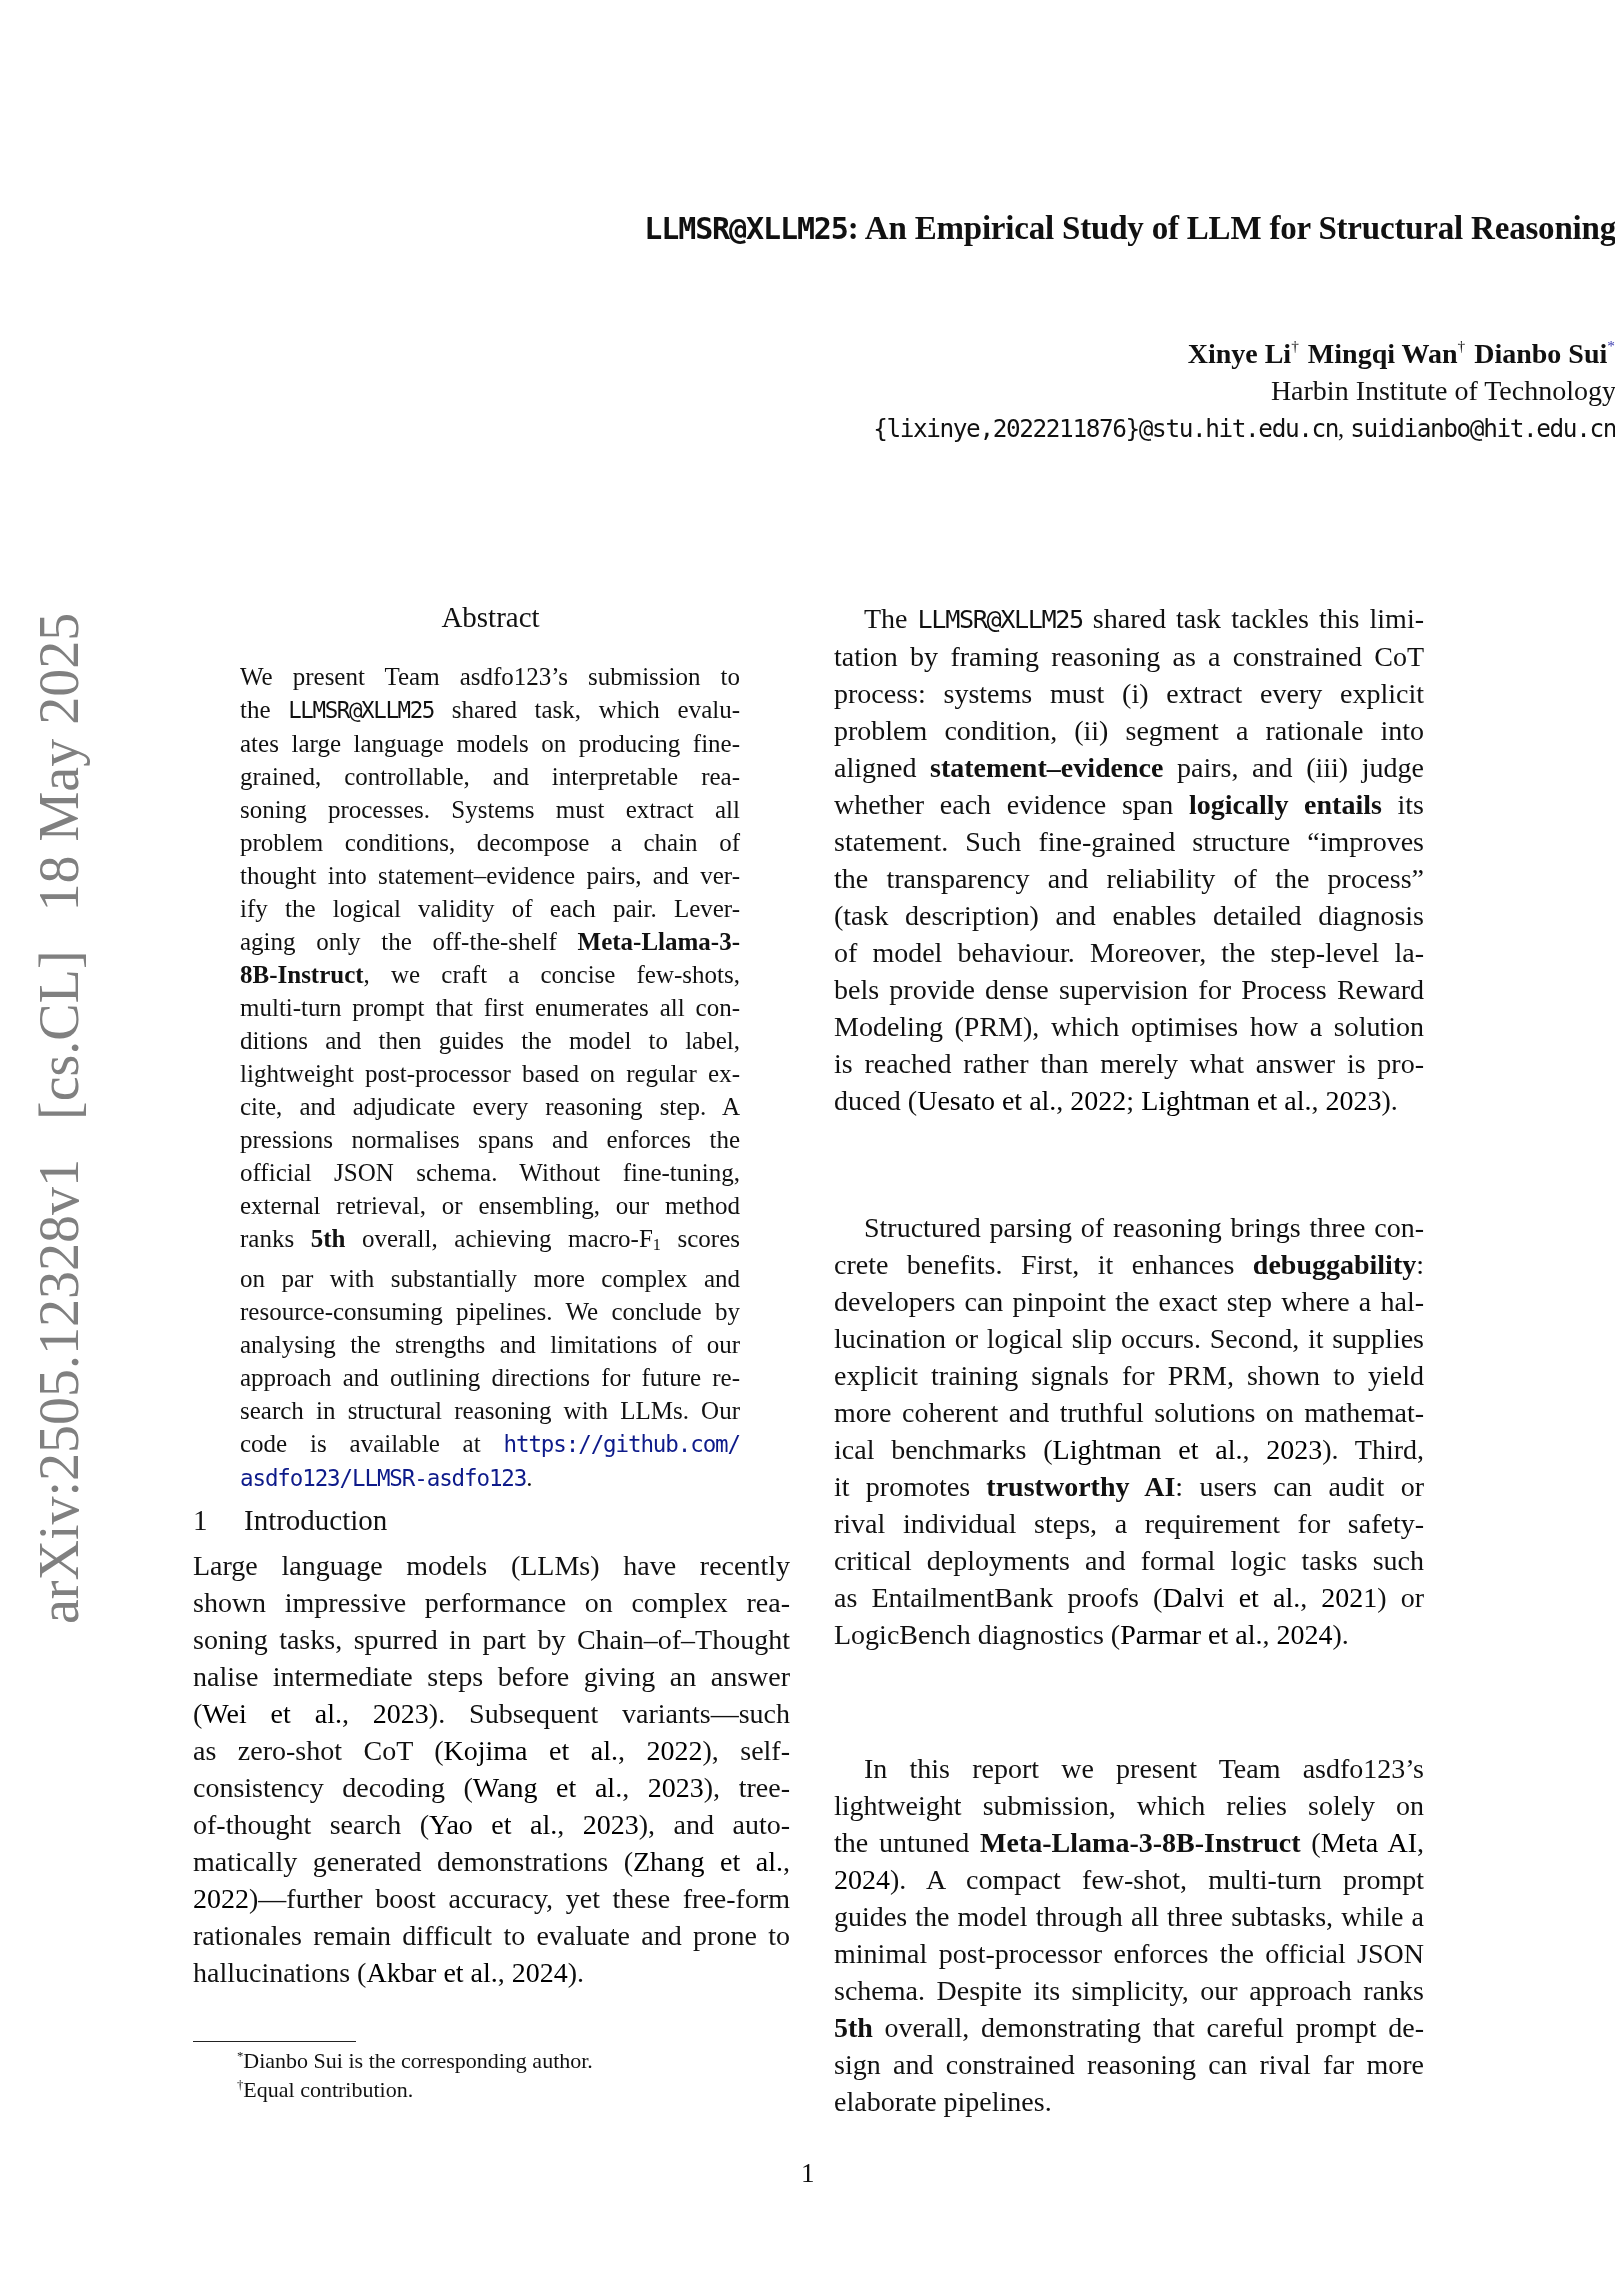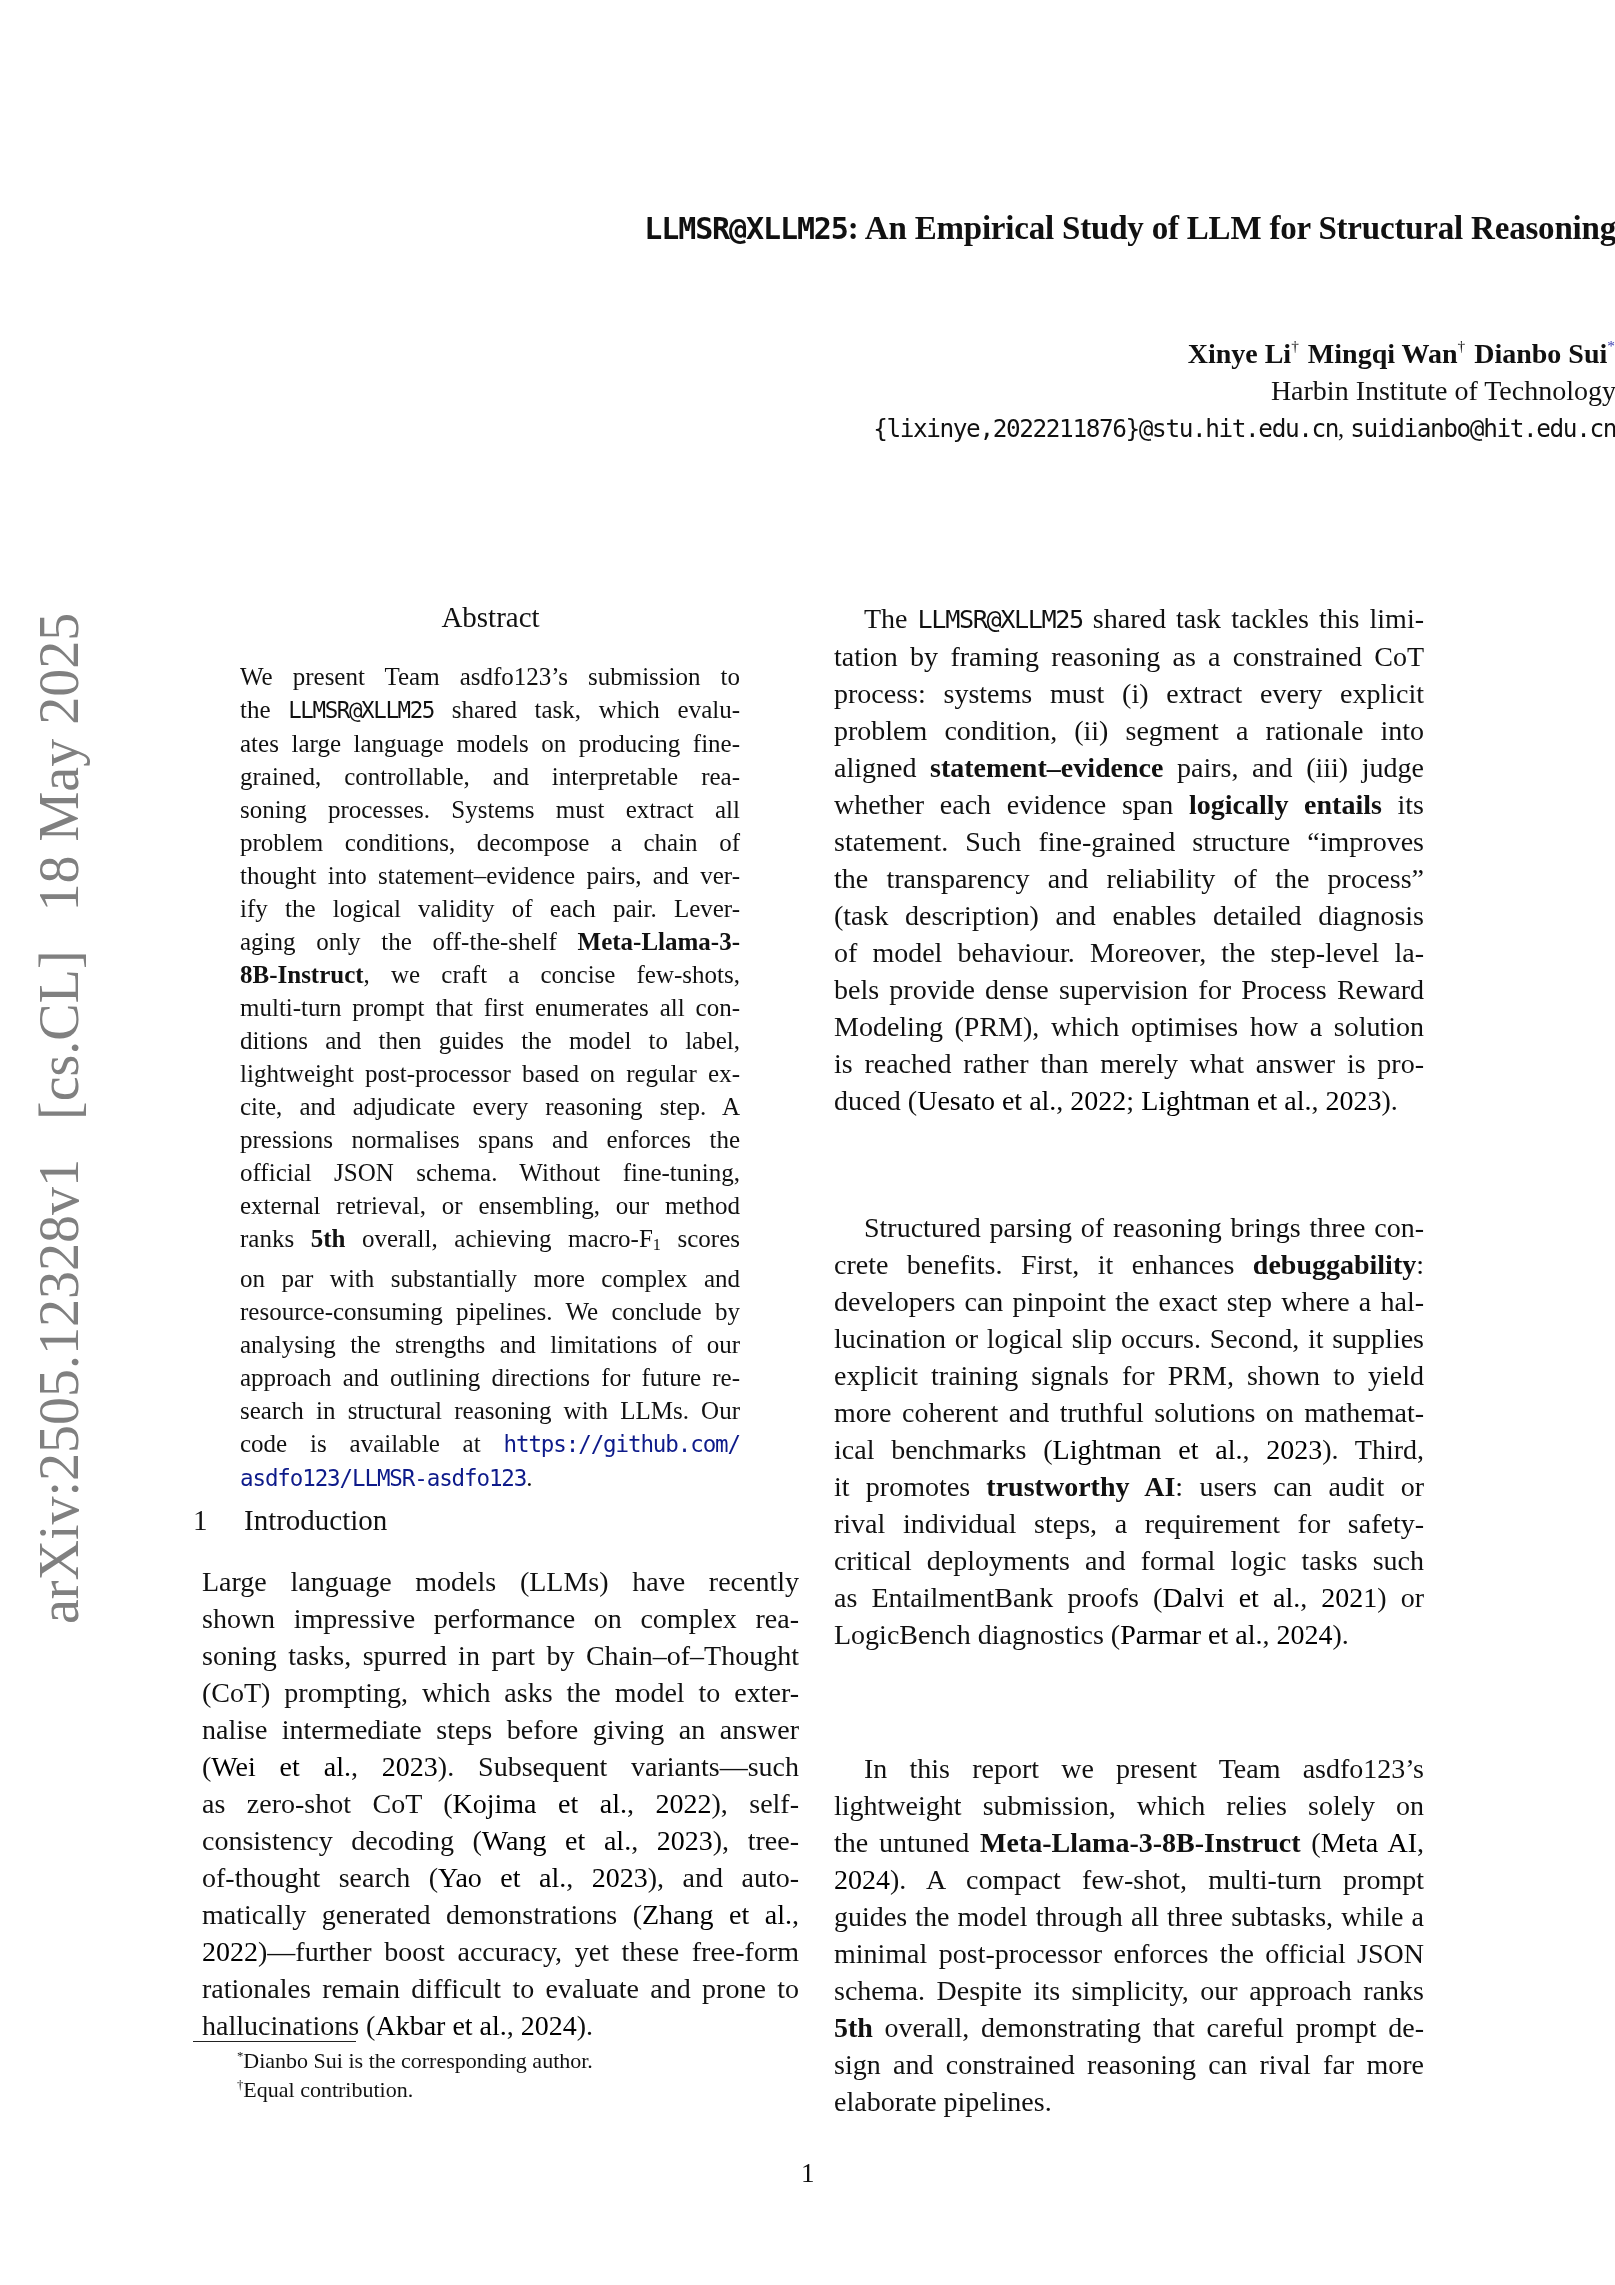--- a/index.html
+++ b/index.html
@@ -22,21 +22,21 @@
   .col-heading { font-weight: normal; font-size: 29px; }
   #abstract-heading { left: 192px; width: 597px; text-align: center; top: 601px; }
   #intro-heading { left: 193px; top: 1504px; }
   #intro-heading .num { display: inline-block; width: 51px; }
 
   .para { position: absolute; }
   .line { display: block; white-space: nowrap; text-align: justify; text-align-last: justify; }
   .line.last { text-align-last: left; }
   .abstract { left: 240px; width: 500px; top: 660px; font-size: 25px; line-height: 33px; }
   .body { font-size: 28px; line-height: 37px; }
-  .left-col { left: 202px; width: 597px; margin-top: 16px; }
+  .left-col { left: 193px; width: 597px; }
   .right-col { left: 834px; width: 590px; }
   .mono { font-family: "DejaVu Sans Mono", monospace; letter-spacing: -1.4px; font-size: 0.9em; }
   .mono-link { font-family: "DejaVu Sans Mono", monospace; color: #0d1a8a; letter-spacing: -1.1px; font-size: 0.9em; }
   .link { color: #000000; }
   .b { font-weight: bold; }
   .i { }
   .sub { font-size: 0.65em; vertical-align: -0.2em; }
 
   #footnote-rule { left: 193px; top: 2041px; width: 163px; height: 0; border-top: 1.4px solid #222; }
   .footnote { left: 237px; font-size: 22px; }
@@ -99,21 +99,20 @@
     <span class="line last"><span class="mono-link">asdfo123/LLMSR-asdfo123</span><span>.</span></span>
   </div>
 
 <div id="intro-heading" class="abs col-heading">
   <span class="num">1</span><span>Introduction</span>
 </div>
 <div class="para body left-col" style="top:1547px">
     <span class="line"><span>Large language models (LLMs) have recently</span></span>
     <span class="line"><span>shown impressive performance on complex rea-</span></span>
     <span class="line"><span>soning tasks, spurred in part by </span><span class="i">Chain–of–Thought</span></span>
-    <span class="line"><span>(CoT) prompting, which asks the model to exter-</span></span>
     <span class="line"><span>nalise intermediate steps before giving an answer</span></span>
     <span class="line"><span>(</span><span class="link">Wei et al.</span><span>, </span><span class="link">2023</span><span>).  Subsequent variants—such</span></span>
     <span class="line"><span>as zero-shot CoT (</span><span class="link">Kojima et al.</span><span>, </span><span class="link">2022</span><span>), self-</span></span>
     <span class="line"><span>consistency decoding (</span><span class="link">Wang et al.</span><span>, </span><span class="link">2023</span><span>), tree-</span></span>
     <span class="line"><span>of-thought search (</span><span class="link">Yao et al.</span><span>, </span><span class="link">2023</span><span>), and auto-</span></span>
     <span class="line"><span>matically generated demonstrations (</span><span class="link">Zhang et al.</span><span>,</span></span>
     <span class="line"><span class="link">2022</span><span>)—further boost accuracy, yet these free-form</span></span>
     <span class="line"><span>rationales remain difficult to evaluate and prone to</span></span>
     <span class="line last"><span>hallucinations (</span><span class="link">Akbar et al.</span><span>, </span><span class="link">2024</span><span>).</span></span>
   </div>

